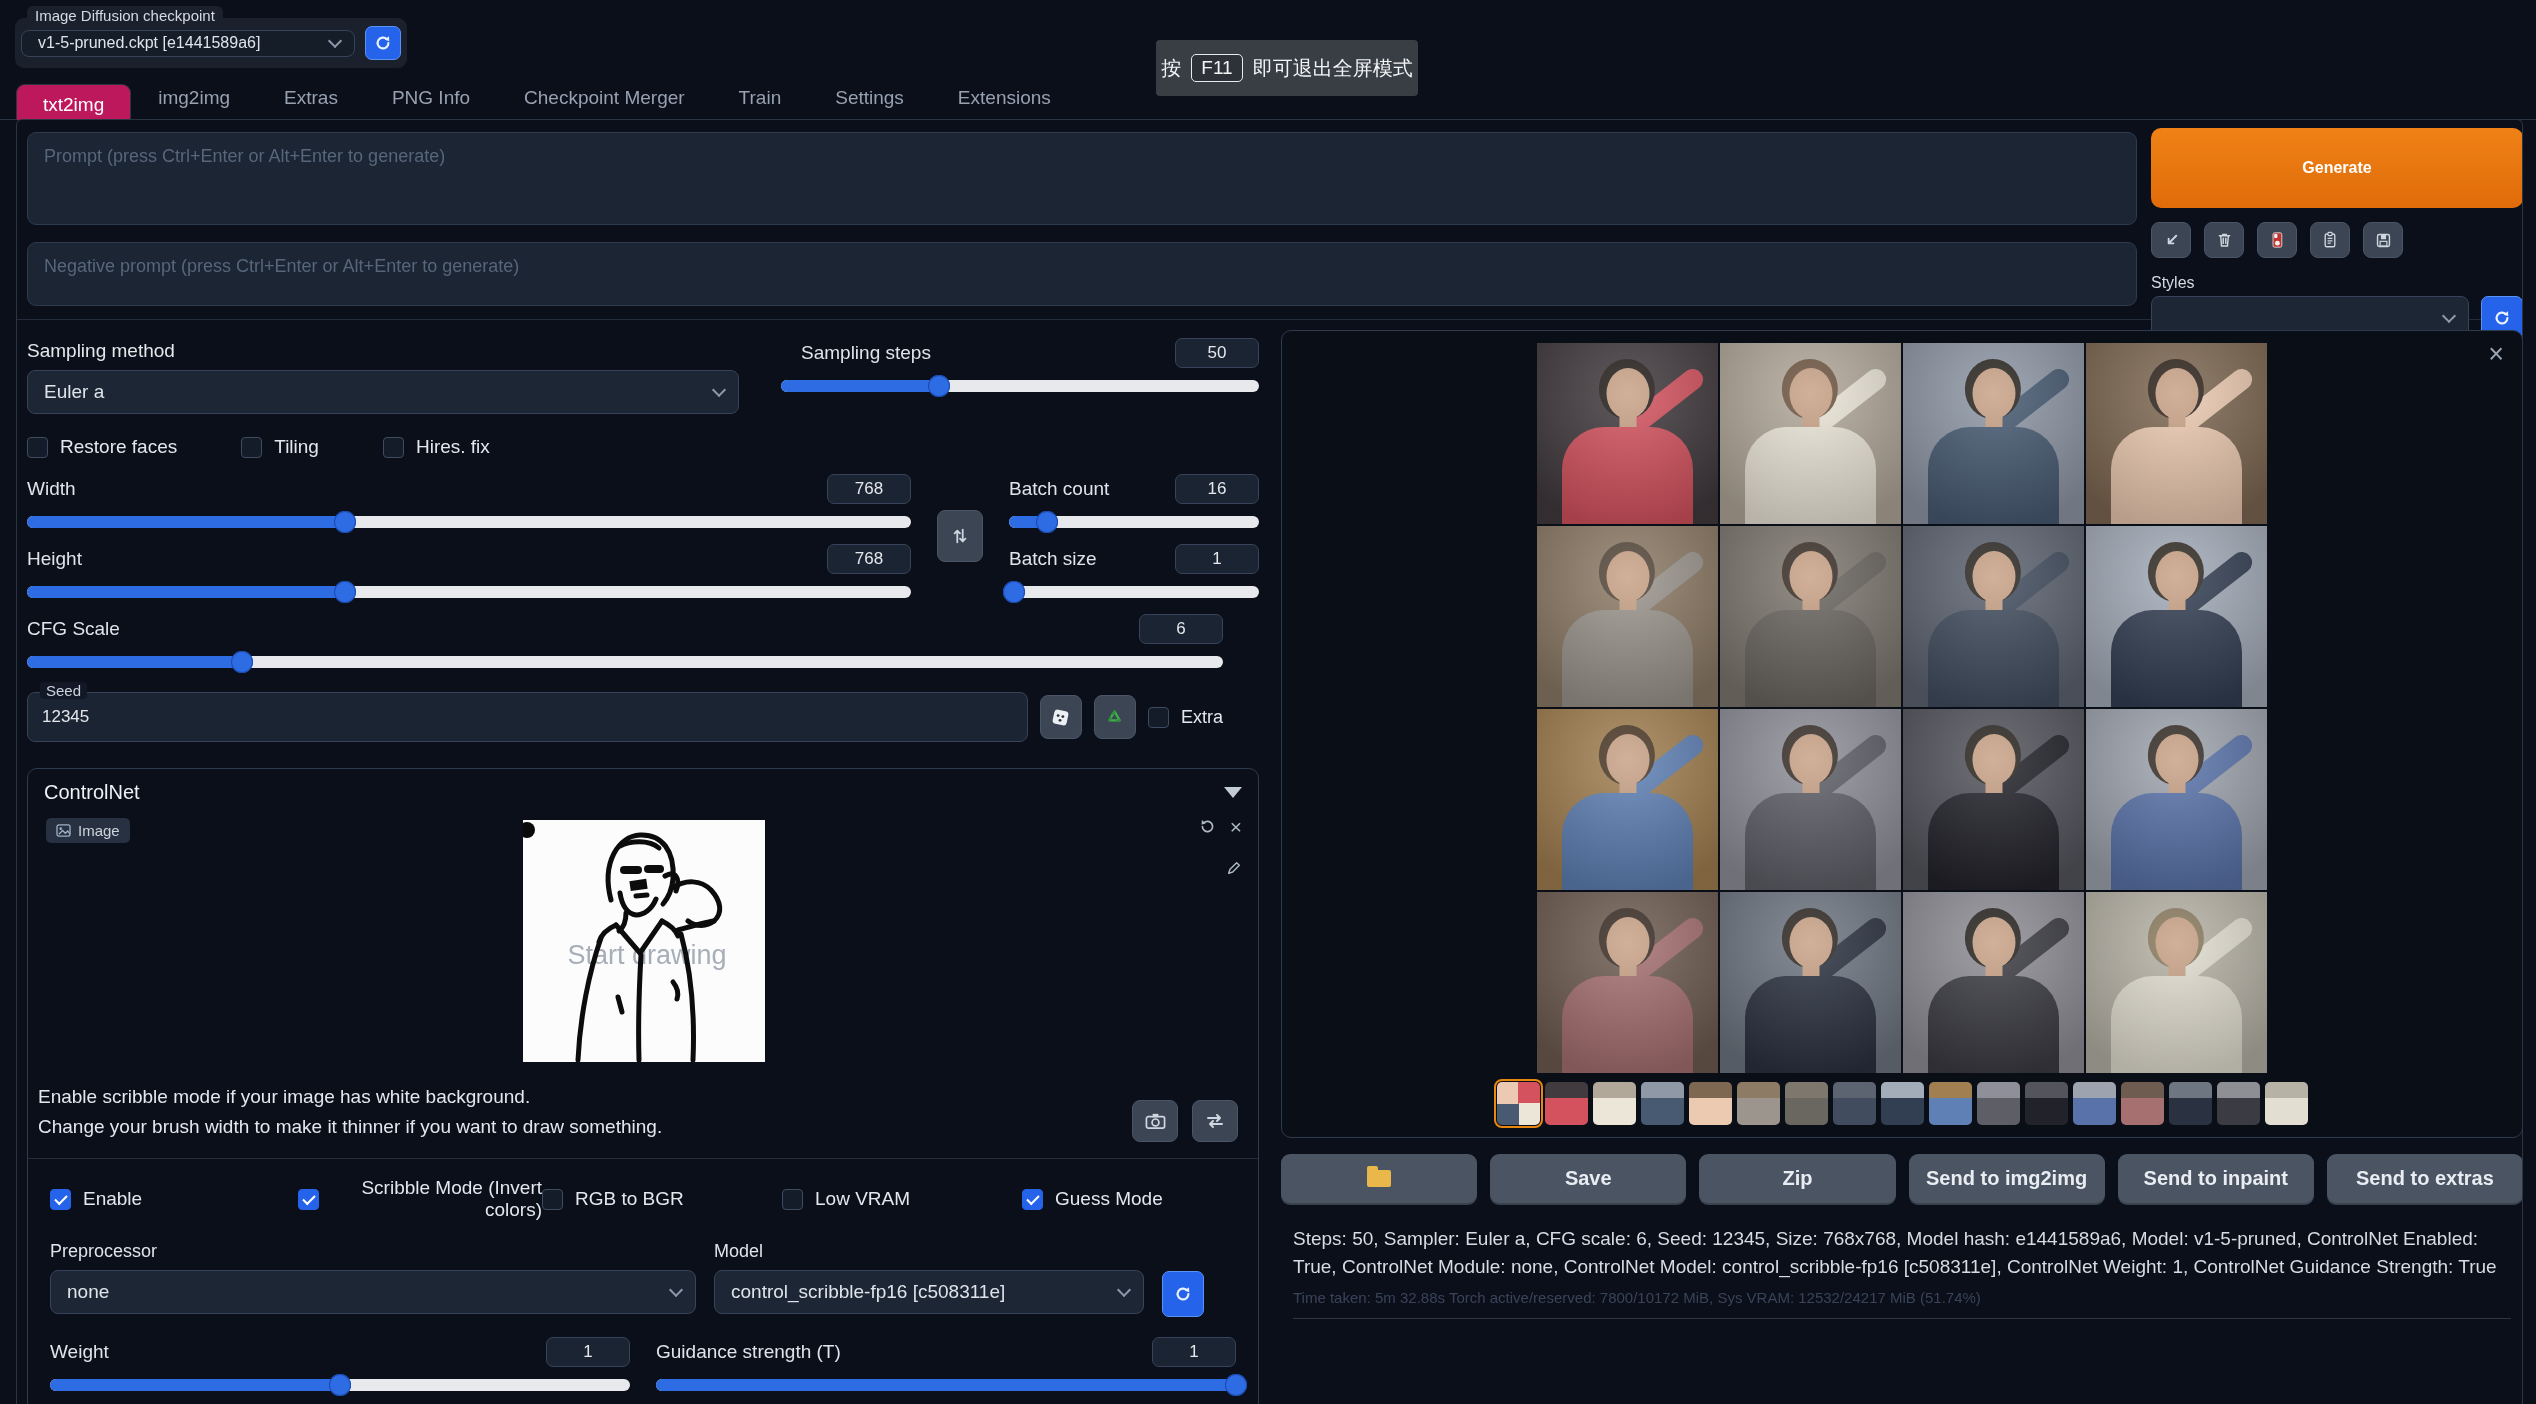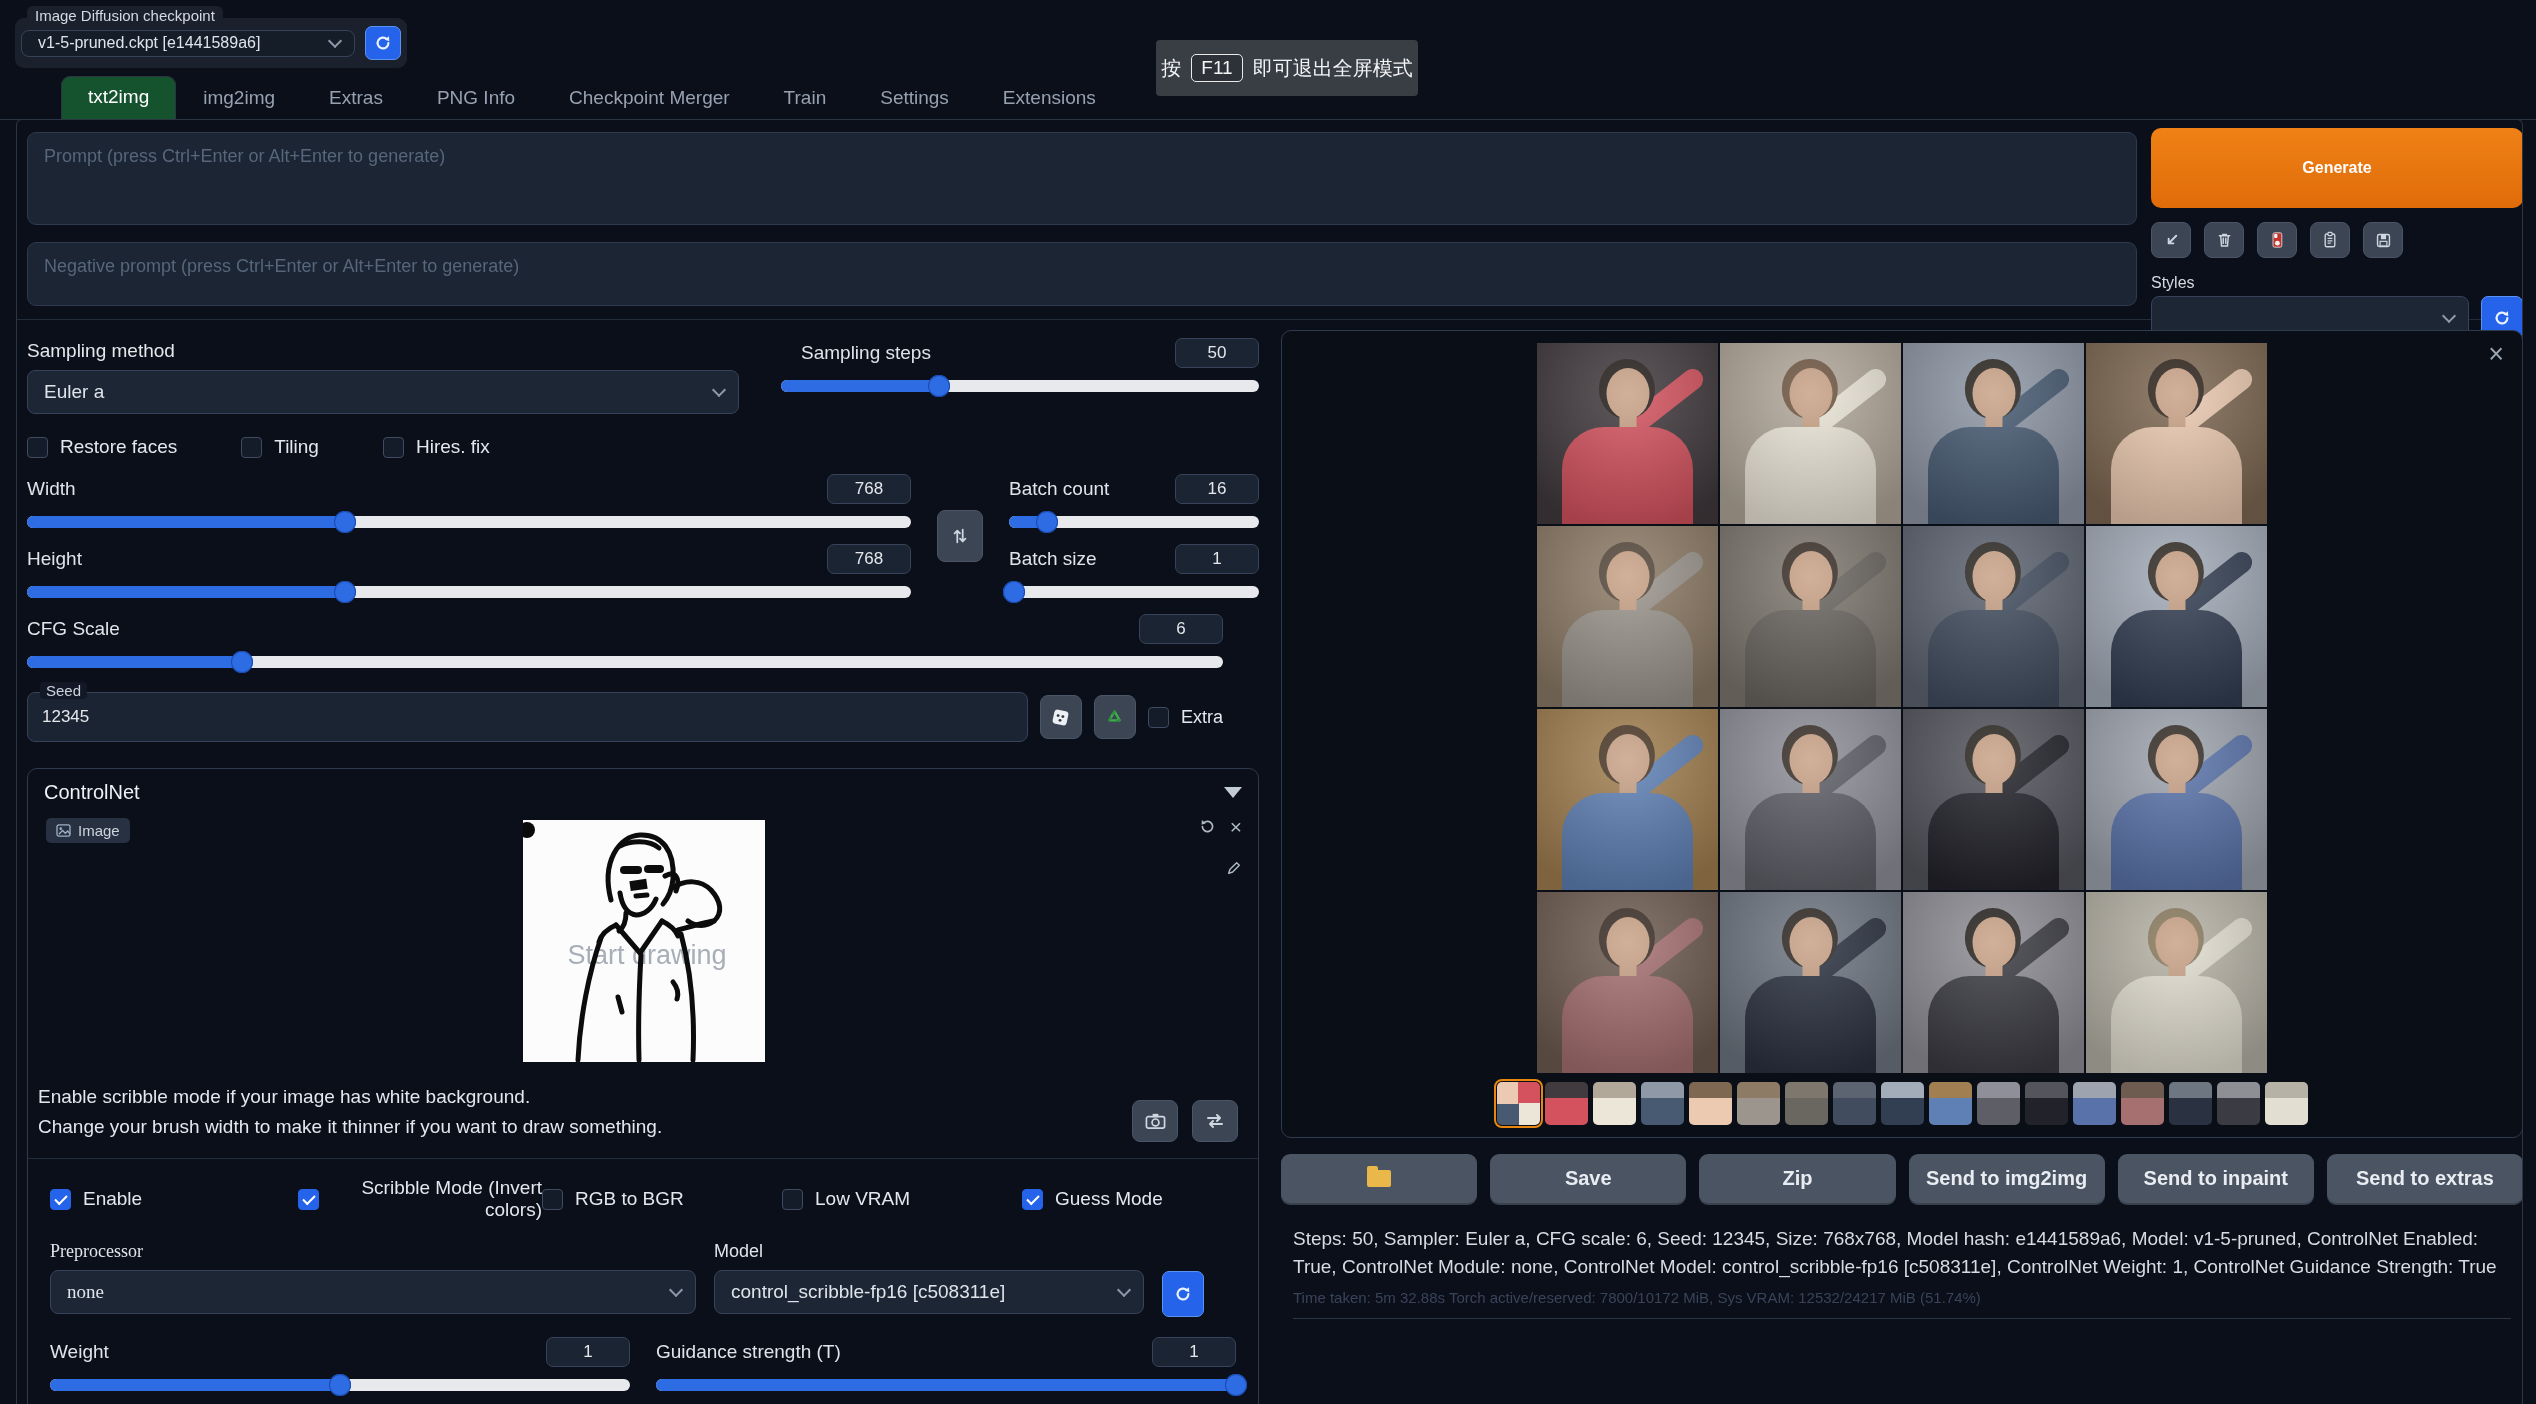--- a/index.html
+++ b/index.html
@@ -64,22 +64,22 @@
         justify-content:center; gap:10px; font-size:20px; color:#f2f3f5; }
   .toast .key { border:1px solid #e8eaec; border-radius:5px; padding:2px 9px;
         font-size:19px; background:#2e3238; }
 
   
   .tabbar { position:absolute; left:0; right:0; top:78px; height:42px;
         padding-left:16px; display:flex; align-items:flex-end;
         border-bottom:1px solid #2c3544; }
   .tab { padding:9px 26px 10px; font-size:19px; color:#97a1b1; cursor:pointer;
         border:1px solid transparent; border-bottom:none; border-radius:9px 9px 0 0; }
-  .tab.active { color:#fff; background:#14532d; border-color:#2c3544;
-        margin-bottom:-1px; padding-bottom:12px;margin-left:45px; }
+  .tab.active { color:#fff; background:#be185d; border-color:#2c3544;
+        margin-bottom:-1px; padding-bottom:4px; }
 
   
   .content { position:absolute; left:16px; right:13px; top:119px; bottom:0;
         border:1px solid #2c3544; border-bottom:none; border-radius:6px 6px 0 0;
         overflow:hidden; }
   .topdiv { position:absolute; left:0; right:0; top:199px; border-top:1px solid #222c3a; }
 
   
   .prompt-box, .negprompt-box { position:absolute; left:10px; width:2110px;
         background:#1b2533; border:1px solid #2e3a4e; border-radius:9px;
@@ -137,21 +137,21 @@
   .scribble { position:absolute; left:485px; top:8px; width:242px; height:242px;
         background:#fcfcfc; }
   .cnet-noterow { display:flex; justify-content:space-between; align-items:flex-end; margin-top:8px; }
   .note p { font-size:19px; color:#e3e7ee; line-height:30px; }
   .note-btns { display:flex; gap:14px; padding-right:10px; }
   .nb { width:46px; height:42px; }
   .cnet-div { border-top:1px solid #222c3a; margin:16px -10px 0; }
   .row-cnchecks { display:grid; grid-template-columns:248px 244px 240px 240px auto;
         margin-top:18px; padding-left:12px;text-align:right; }
   .row-models { display:flex; gap:18px; margin-top:20px; padding-left:12px; }
-  .mcol1 { width:646px;font-family:Liberation Serif, serif; } .mcol2 { width:430px; }
+  .mcol1 { width:646px; } .mcol2 { width:430px; }
   .mlabel { font-size:18px; color:#dfe4ea; margin-bottom:8px; }
   .model-refresh { width:42px; height:46px; margin-top:30px; }
   .row-wg { display:grid; grid-template-columns:1fr 1fr; column-gap:26px;
         margin-top:20px; padding:0 12px; }
 
   
   .right-col { position:absolute; left:1264px; top:210px; width:1242px; }
   .gallery-box { position:relative; height:808px; border:1px solid #2e3a4e;
         border-radius:10px; background:#0a0e17; }
   .close-x { position:absolute; right:18px; top:8px; font-size:27px; color:#9aa4b2; cursor:pointer; }

